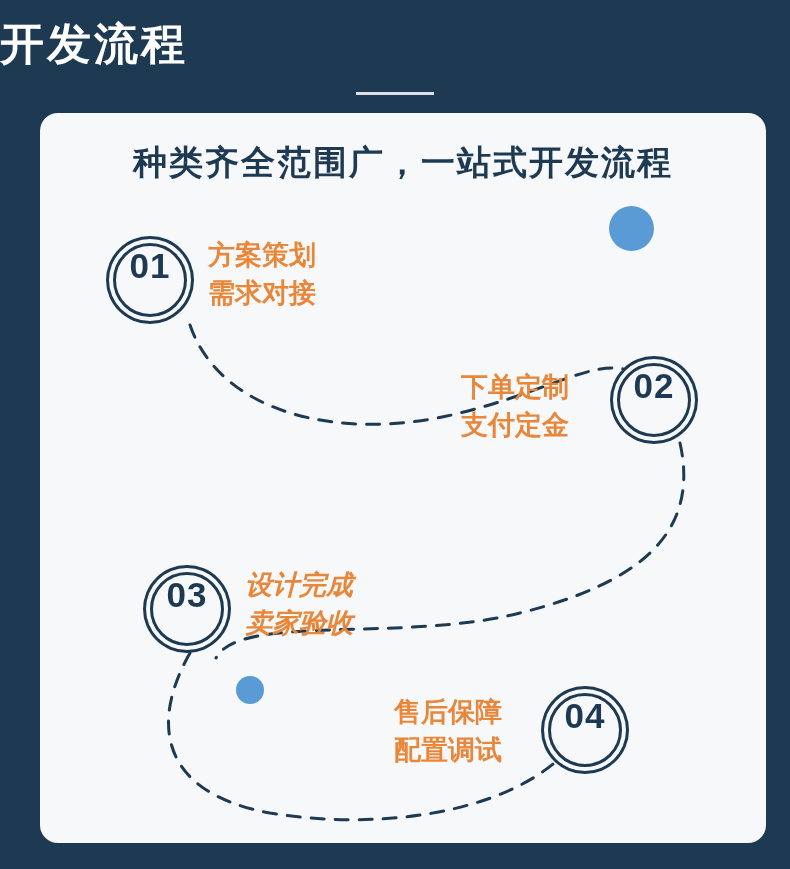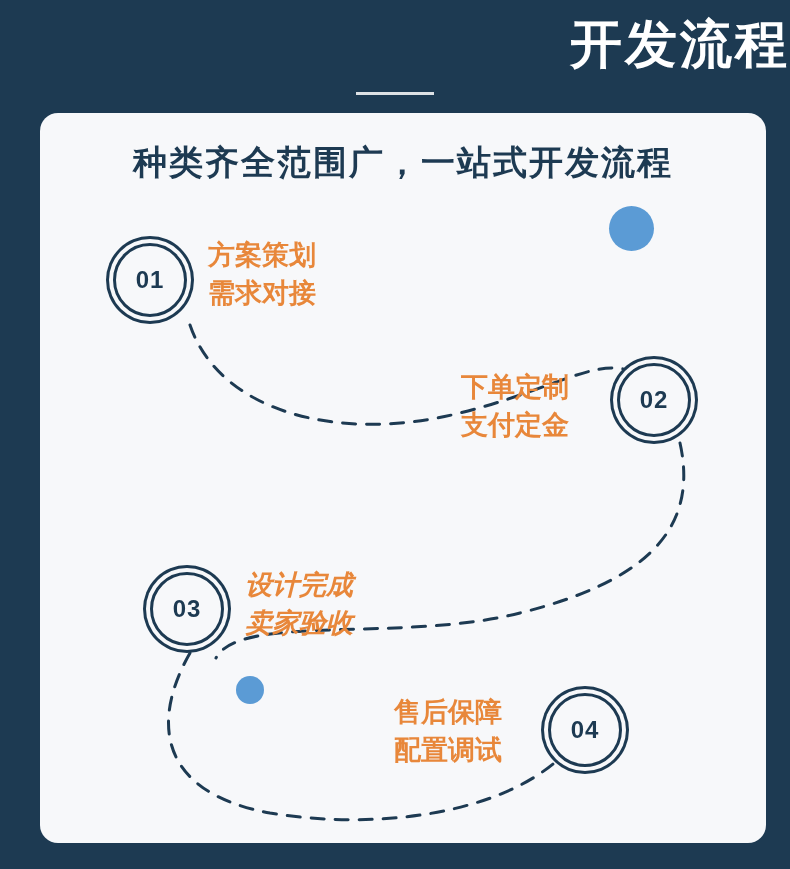--- a/index.html
+++ b/index.html
@@ -24,23 +24,23 @@
     top: 0;
     left: 0;
     width: 790px;
     height: 112px;
   }
   .header-title {
     position: absolute;
     top: 16px;
     left: 0;
     width: 790px;
-    text-align: right;
+    text-align: left;
     color: #ffffff;
-    font-size: 52px;
+    font-size: 44px;
     font-weight: bold;
     letter-spacing: 3px;
     line-height: 56px;
   }
   .header-rule {
     position: absolute;
     top: 92px;
     left: 50%;
     transform: translateX(-50%);
     width: 78px;
@@ -80,24 +80,23 @@
   
   .node {
     position: absolute;
     width: 74px;
     height: 74px;
     border-radius: 50%;
     background: #f7f8fa;
     border: 3px solid #1d3a52;
     box-shadow: 0 0 0 4px #f7f8fa, 0 0 0 7px #1d3a52;
     display: flex;
-    align-items: center;
     justify-content: center;
     color: #1d3a52;
-    font-size: 24px;
+    font-size: 35px;
     font-weight: bold;
     letter-spacing: 1px;
     box-sizing: border-box;
   }
   .label {
     position: absolute;
     color: #e8873a;
     font-size: 27px;
     font-weight: bold;
     line-height: 38px;

